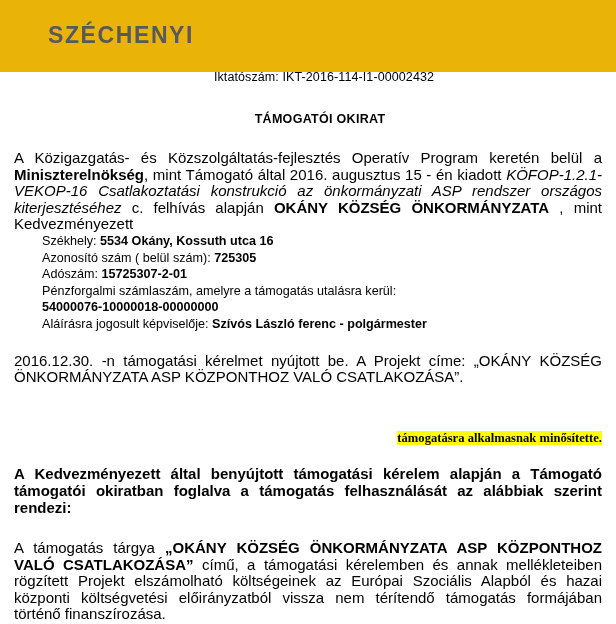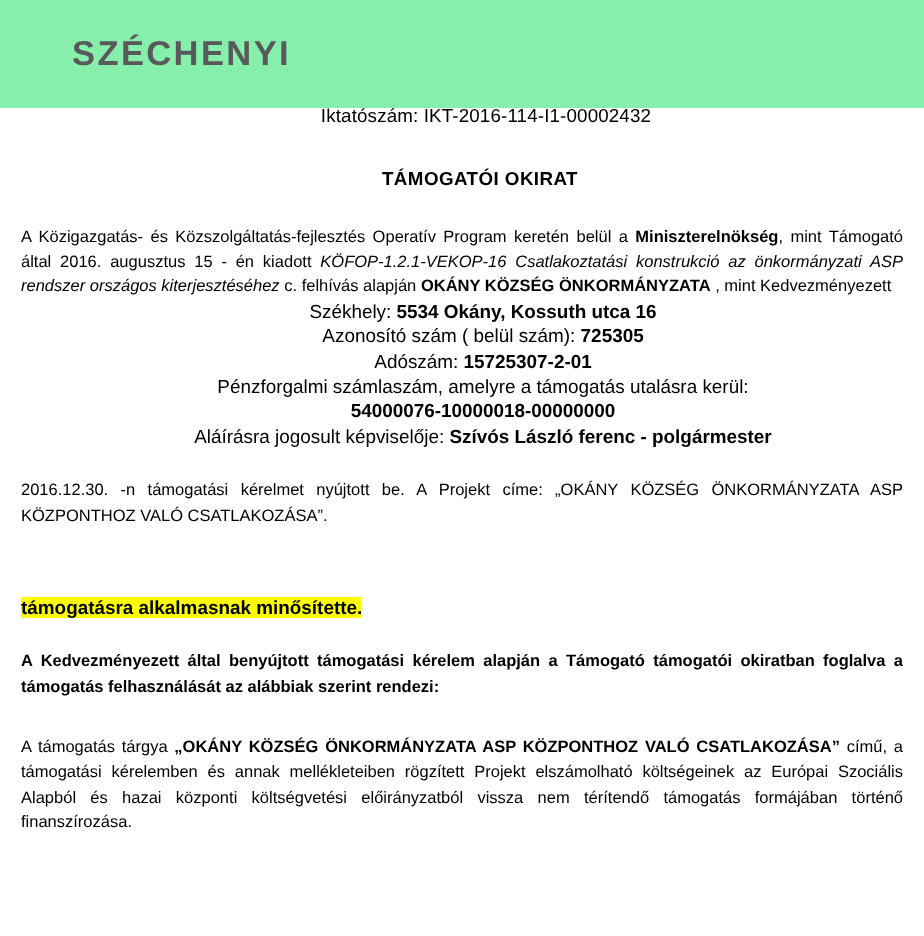--- a/index.html
+++ b/index.html
@@ -21,21 +21,21 @@
     width: 616px;
     height: 624px;
     background: #ffffff;
     box-sizing: border-box;
   }
 
   
   .logo-band {
     position: relative;
     height: 72px;
-    background: #86efac;
+    background: #eab308;
   }
   .logo-wrap {
     position: absolute;
     left: 48px;
     top: 12px;
     display: flex;
     align-items: center;
     height: 48px;
   }
   .logo-word {
@@ -81,50 +81,50 @@
   
   .body-area {
     position: absolute;
     left: 14px;
     top: 150px;
     width: 588px;
   }
 
   p.para {
     margin: 0;
-    font-size: 11px;
+    font-size: 15px;
     line-height: 16.6px;
     text-align: justify;
     text-justify: inter-word;
   }
 
   .b { font-weight: bold; }
   .i { font-style: italic; }
 
   .hl {
     background: #ffff00;
   }
 
   
   .details {
     margin-top: 0px;
     padding-left: 28px;
     font-size: 12.6px;
     line-height: 16.6px;
-    text-align: center;
   }
   .details .row { white-space: nowrap; }
   .gap-md { height: 20px; }
   .gap-lg { height: 24px; }
 
   .centered-hl {
-    text-align: left;
+    text-align: right;
     font-size: 12.6px;
     font-weight: bold;
     line-height: 16.6px;
+    font-family: Liberation Serif, serif;
   }
 
   .strong-para {
     font-weight: bold;
   }
 </style>
 </head>
 <body>
 
 <div class="page">

